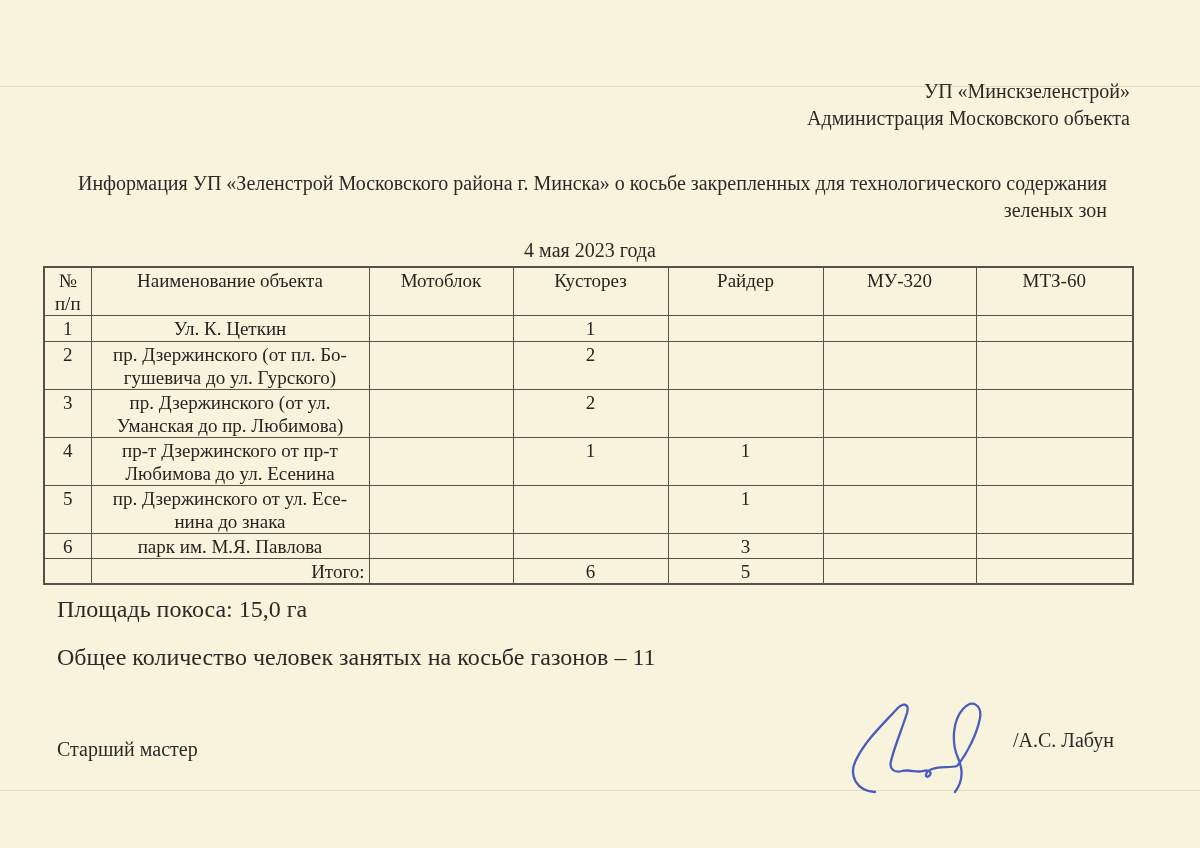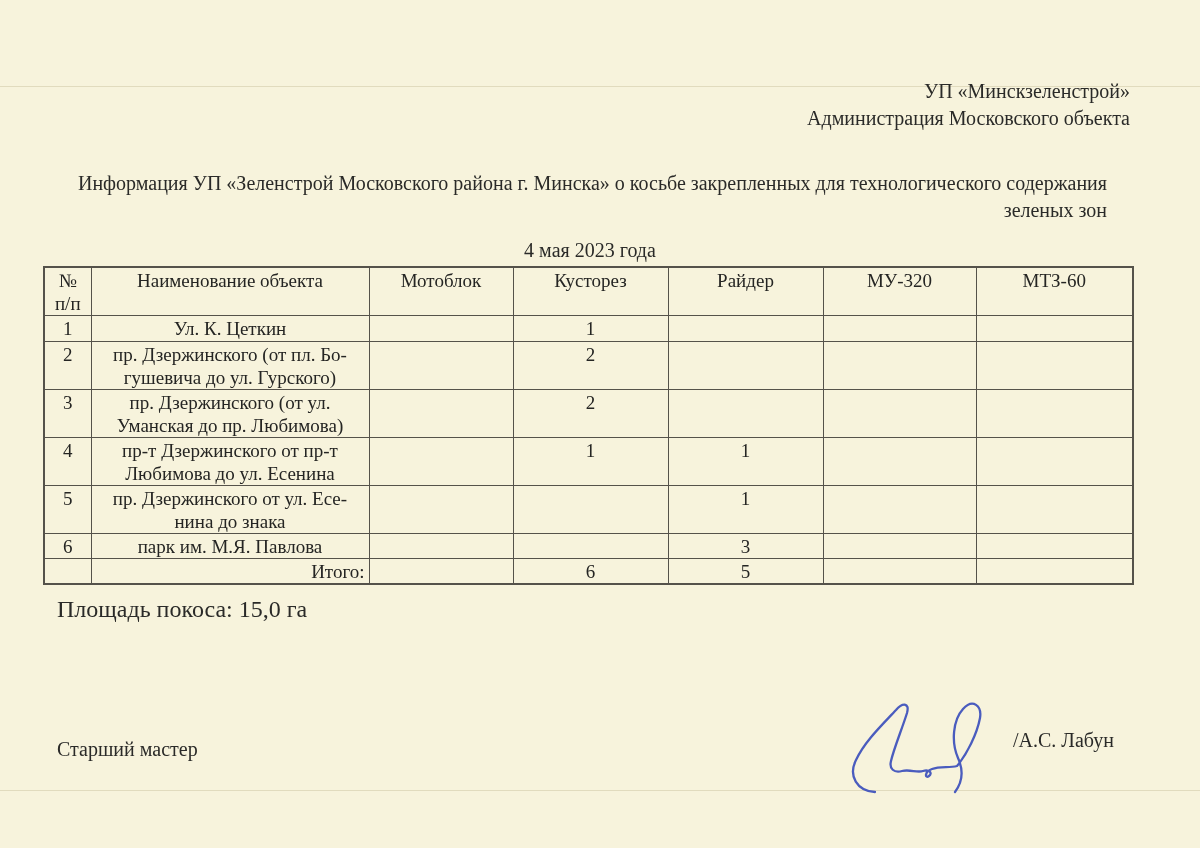--- a/index.html
+++ b/index.html
@@ -159,20 +159,21 @@
       <td></td>
       <td>6</td>
       <td>5</td>
       <td></td>
       <td></td>
     </tr>
   </tbody>
     </table>
 
   <div class="note area">Площадь покоса: 15,0 га</div>
+  <div class="note workers">Общее количество человек занятых на косьбе газонов –  11</div>
 
   <div class="footer-position">Старший мастер</div>
 
   <svg class="signature" viewBox="0 0 155 108">
     <path d="M30 104
              C 12 103, 3 88, 11 72
              C 20 53, 38 36, 51 22
              C 57 15, 65 14, 62 25
              C 57 41, 49 60, 46 73
              C 44 81, 49 85, 57 83

